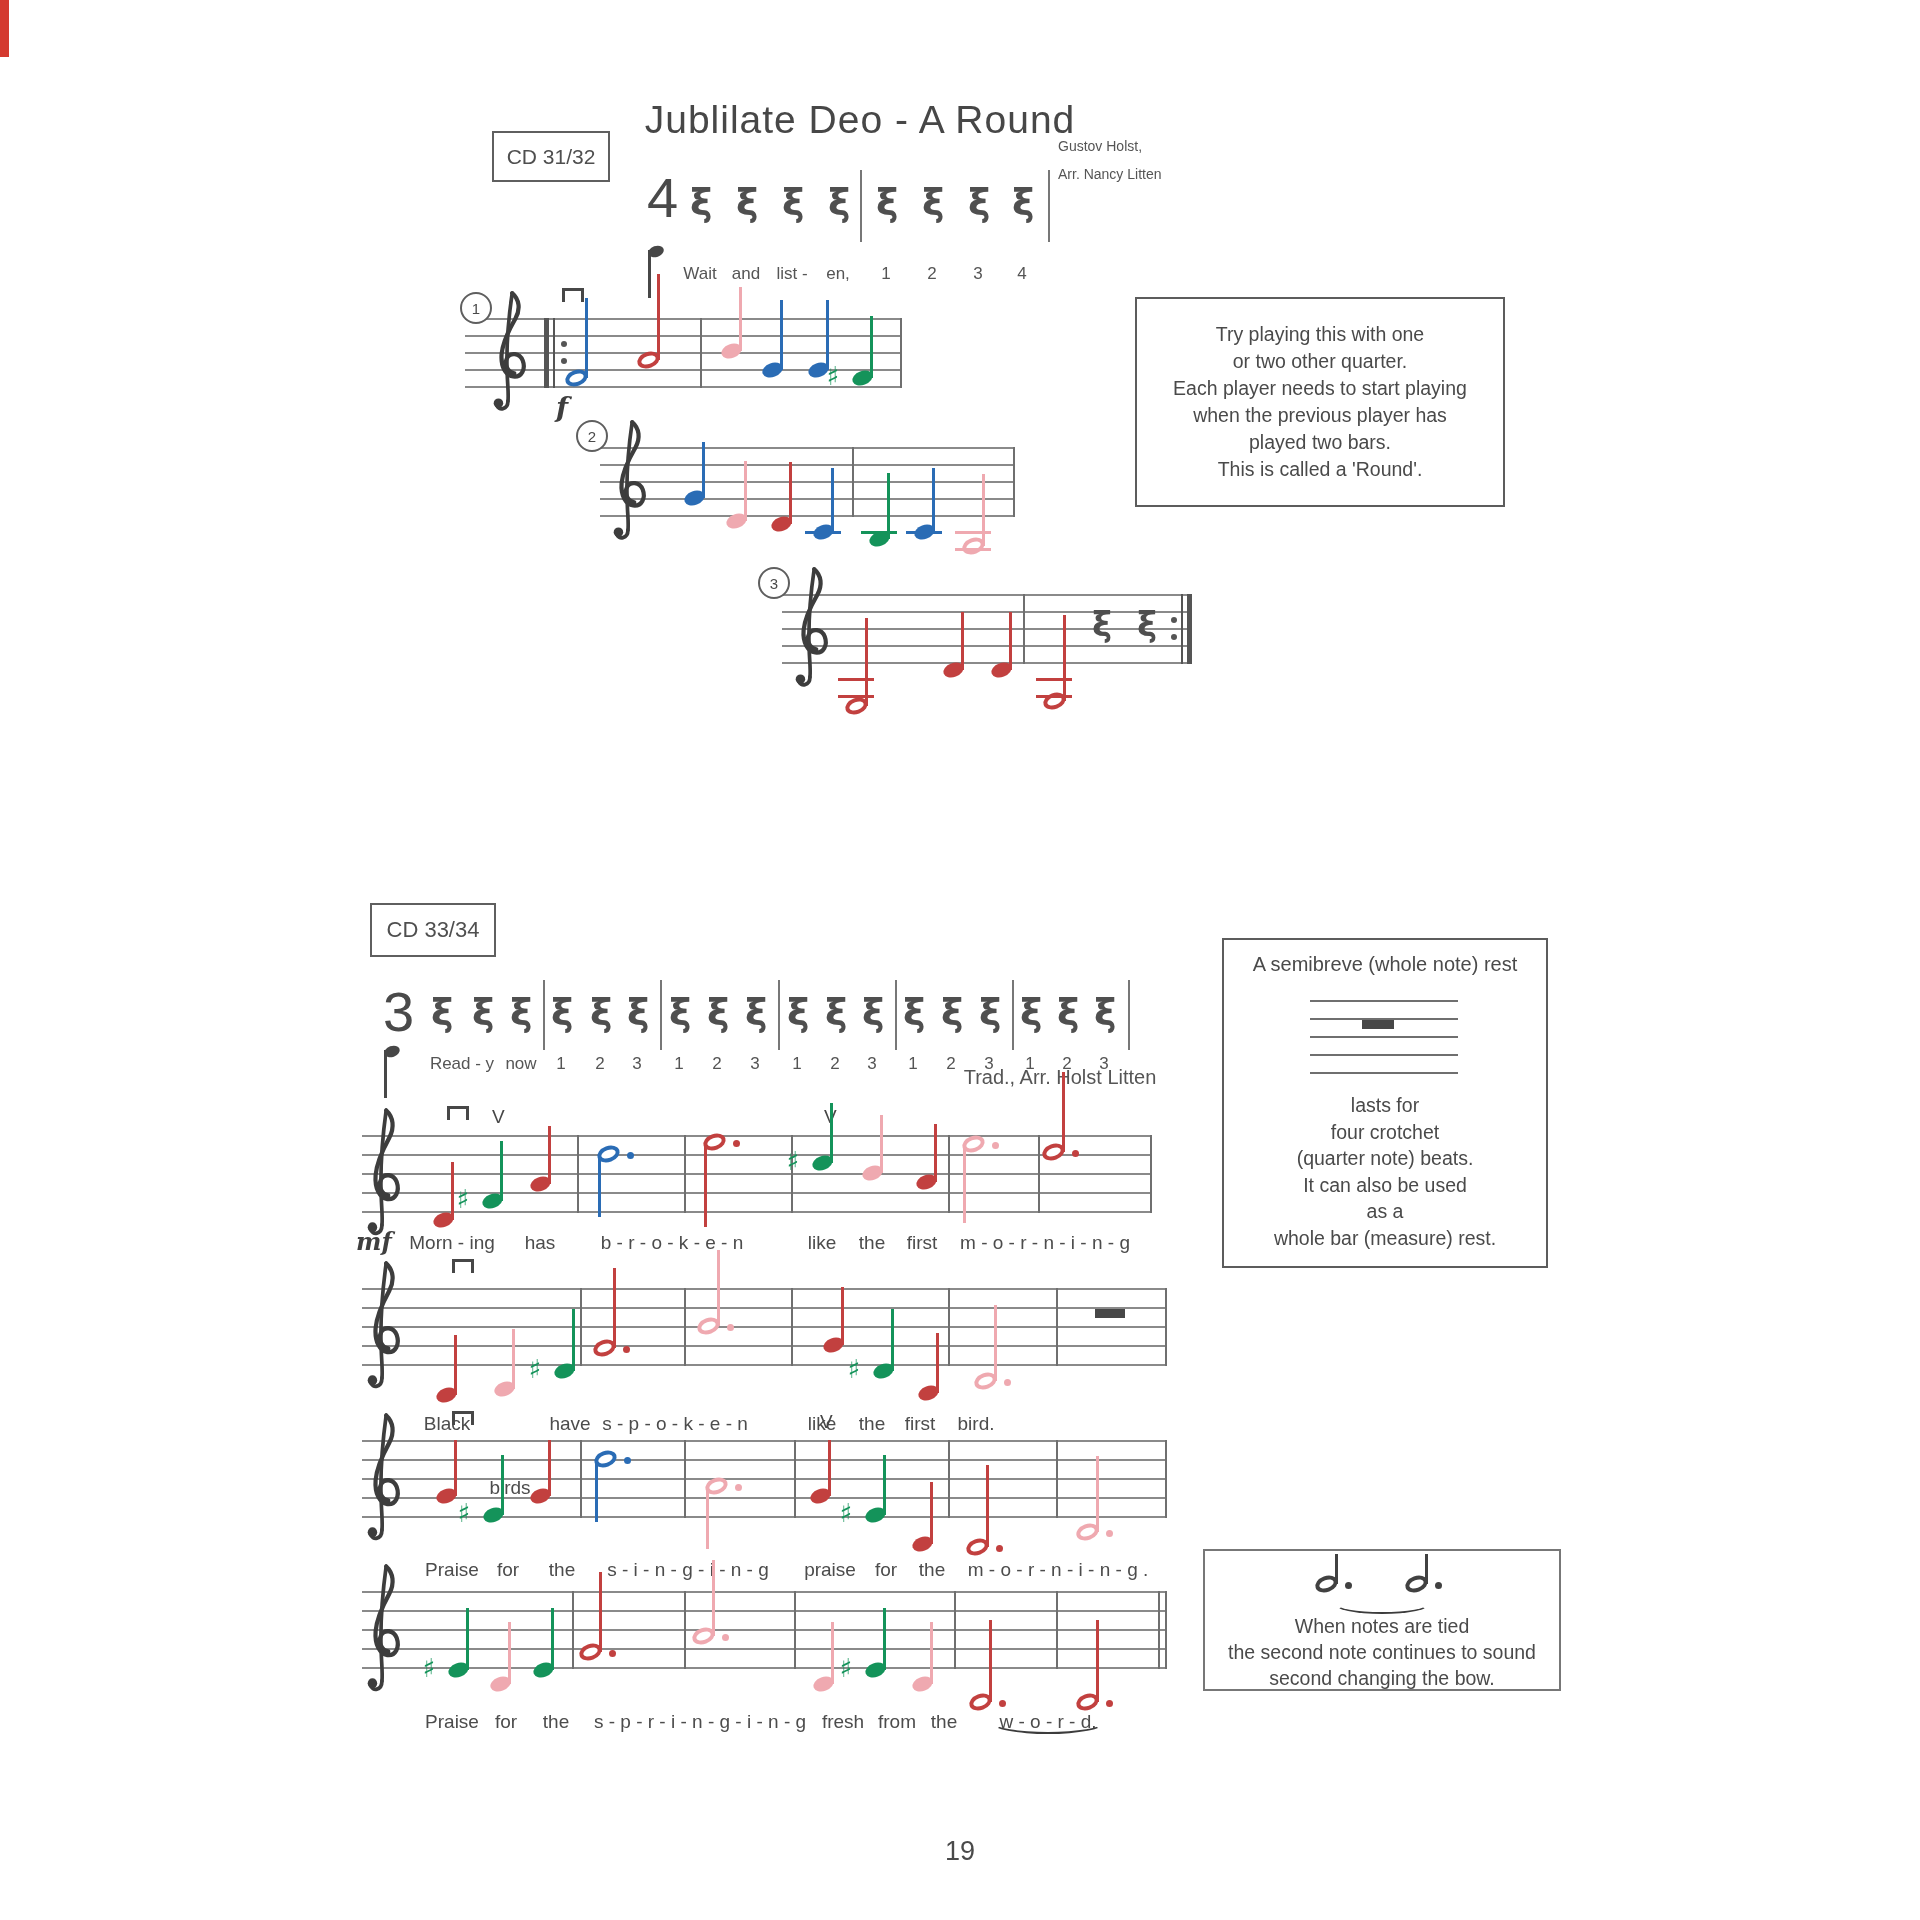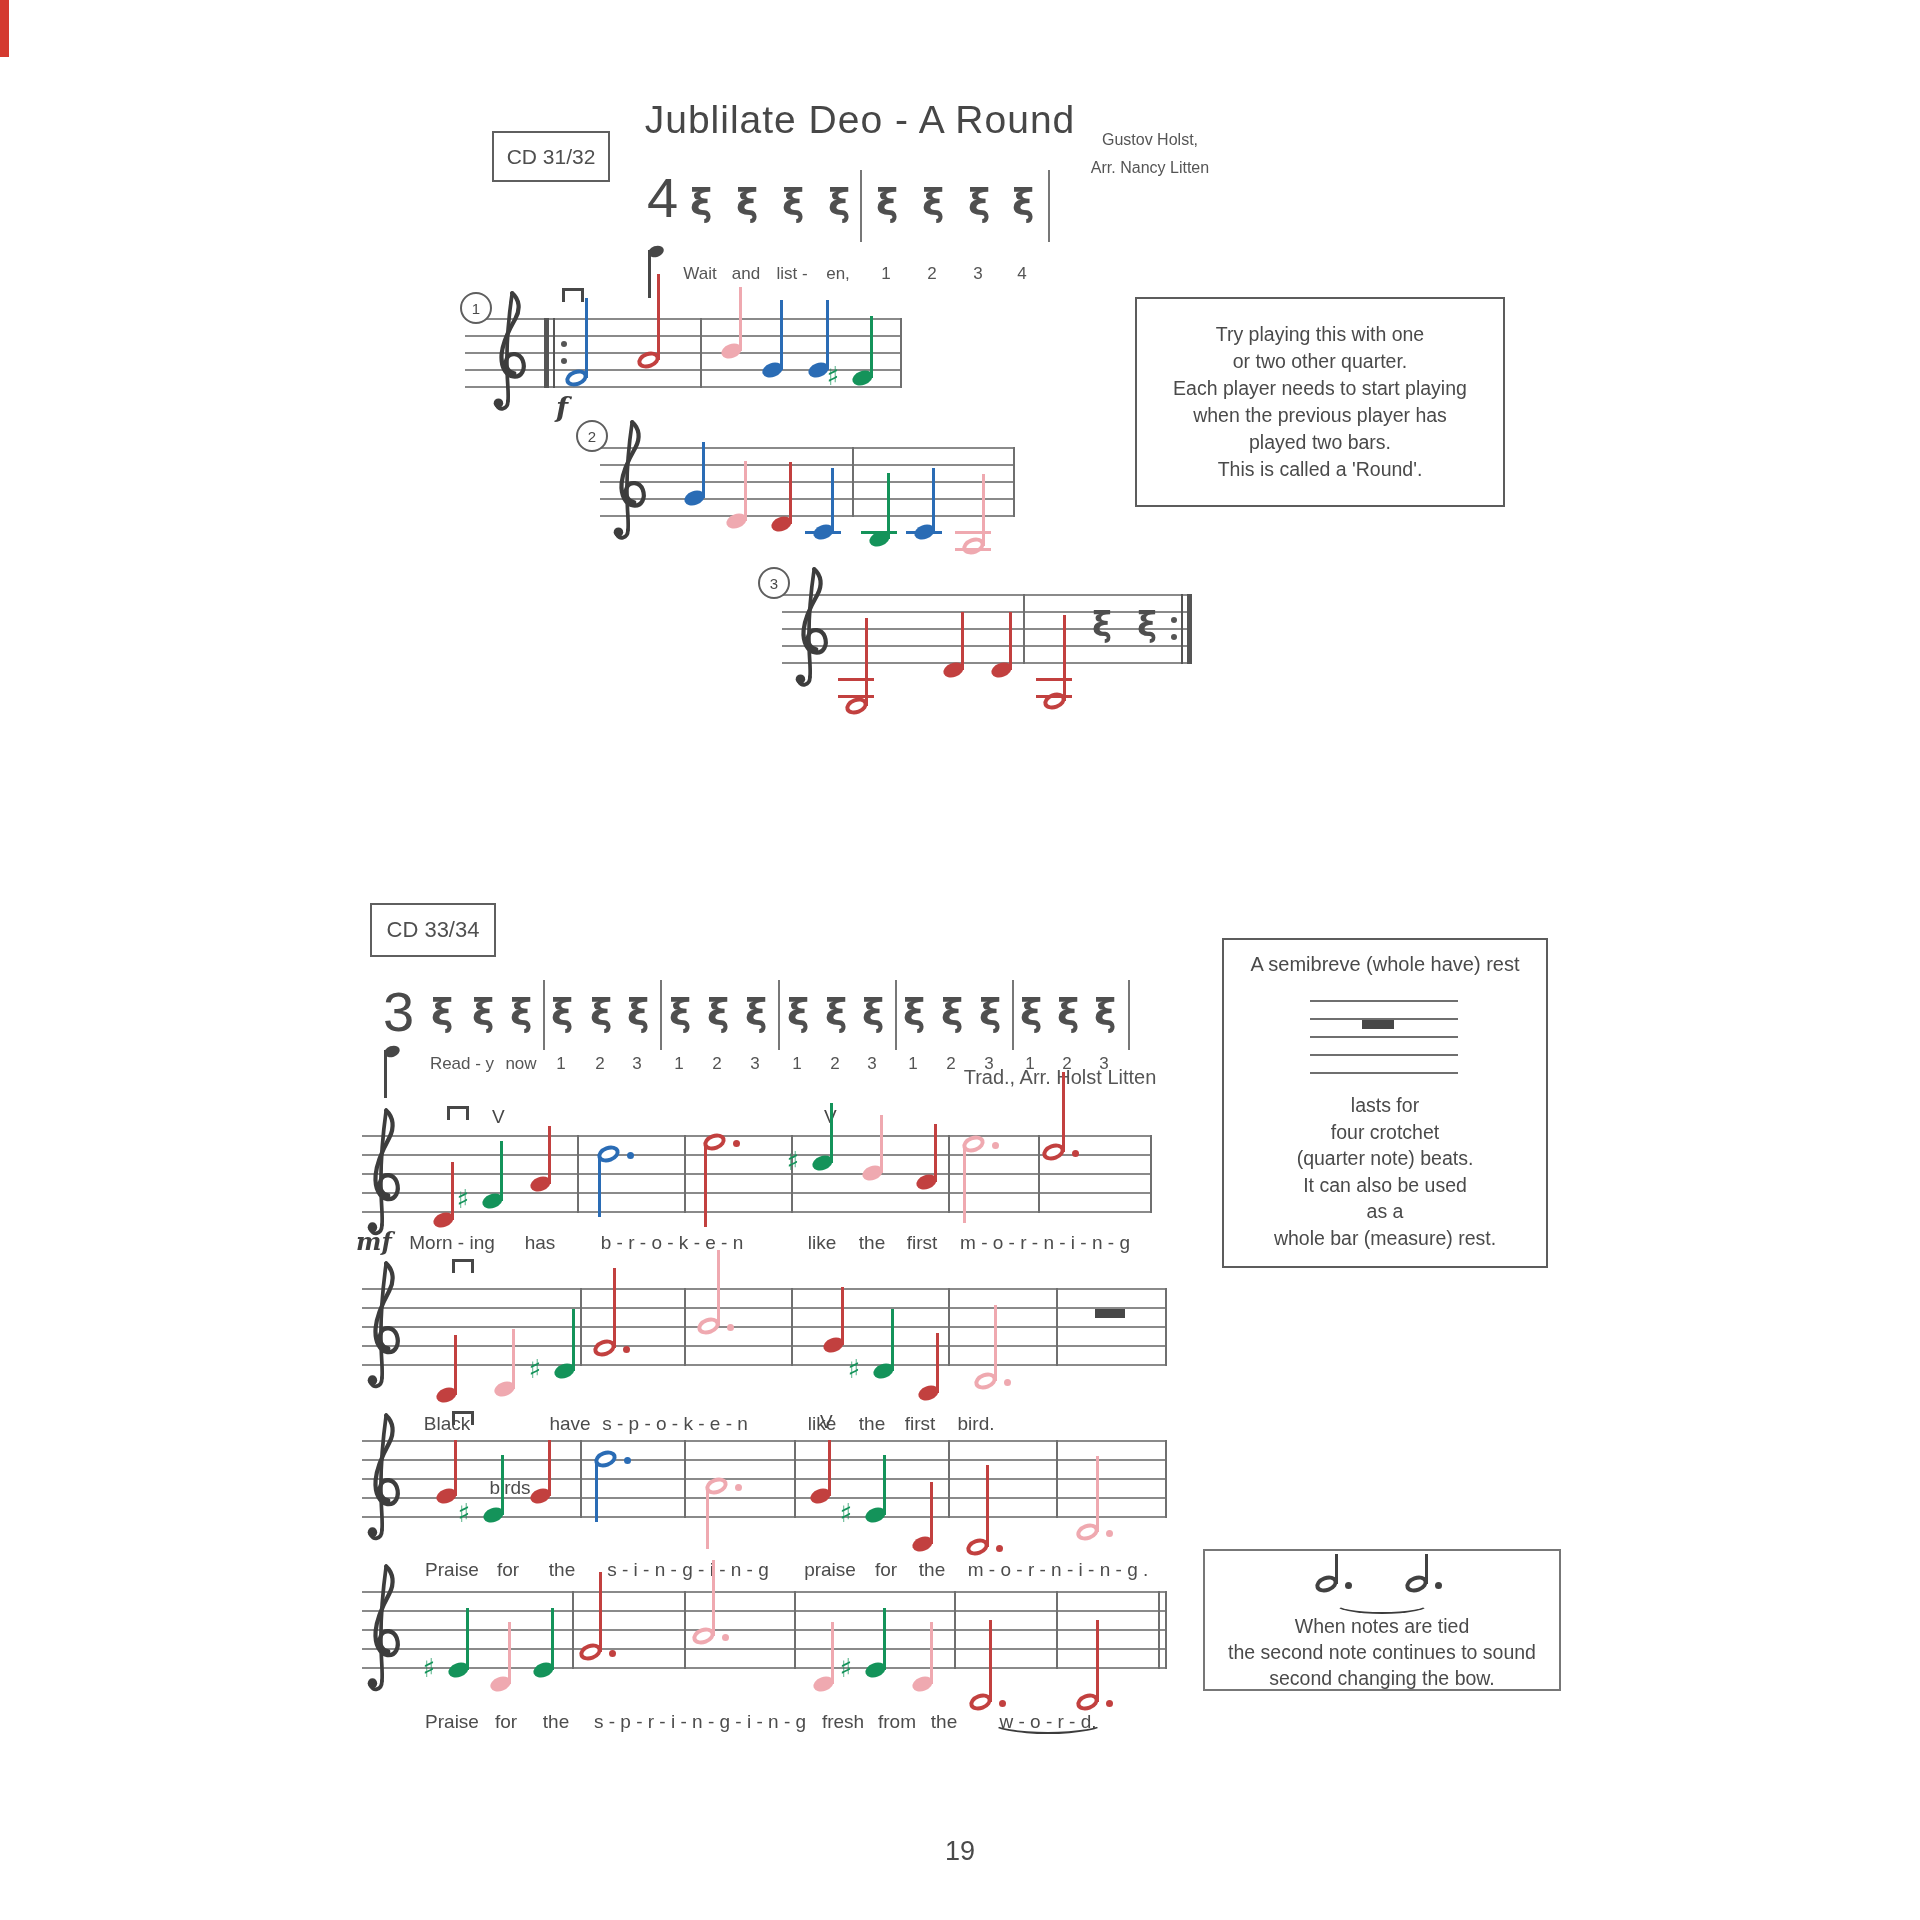--- a/index.html
+++ b/index.html
@@ -6,21 +6,21 @@
   .page{position:relative;width:1920px;height:1920px;background:#ffffff;
         font-family:"Liberation Sans",sans-serif;color:#4a4a4a;overflow:hidden;margin:0 auto}
   .abs{position:absolute}
   .cd-badge{border:2px solid #5f5f5f;display:flex;align-items:center;justify-content:center;
             font-size:21px;color:#4f4f4f;background:#fff}
   .cd1{left:492px;top:131px;width:114px;height:47px}
   .cd2{left:370px;top:903px;width:122px;height:50px;font-size:22px}
   .title{color:#474747;letter-spacing:1px;white-space:nowrap}
   .t1{left:640px;top:98px;width:440px;text-align:center;font-size:39px}
   .t2{left:575px;top:884px;width:382px;text-align:center;font-size:41px}
-  .comp{left:1058px;top:126px;width:184px;text-align:center;font-size:16px;line-height:28px;color:#555}
+  .comp{left:1058px;top:132px;width:184px;font-size:14px;line-height:28px;color:#555}
   .credit{left:950px;top:1066px;width:220px;text-align:center;font-size:20px;color:#555}
   .info{left:1135px;top:297px;width:366px;height:184px;border:2px solid #5c5c5c;
         text-align:center;font-size:19.5px;line-height:27px;padding-top:22px;box-sizing:content-box}
   .sbbox{left:1222px;top:938px;width:322px;height:326px;border:2px solid #5c5c5c;text-align:center;font-size:19.5px}
   .sbhead{margin-top:13px;font-size:20px}
   .sbspacer{height:116px}
   .sbline{line-height:26.5px}
   .tiebox{left:1203px;top:1549px;width:358px;height:142px;border:2px solid #777;
           text-align:center;font-size:19.5px;line-height:26px;padding-top:62px;box-sizing:border-box}
   .pageno{left:920px;top:1836px;width:80px;text-align:center;font-size:27px;color:#4a4a4a}
@@ -63,21 +63,21 @@
     <div>played two bars.</div>
     <div>This is called a 'Round'.</div>
   </div>
 
   <div class="abs cd-badge cd2">
     <span>CD 33/34</span>
   </div>
   <div class="abs credit">Trad., Arr. Holst Litten</div>
 
   <div class="abs sbbox">
-    <div class="sbhead">A semibreve (whole have) rest</div>
+    <div class="sbhead">A semibreve (whole note) rest</div>
     <div class="sbspacer"></div>
     <div class="sbline">lasts for</div>
     <div class="sbline">four crotchet</div>
     <div class="sbline">(quarter note) beats.</div>
     <div class="sbline">It can also be used</div>
     <div class="sbline">as a</div>
     <div class="sbline">whole bar (measure) rest.</div>
   </div>
 
   <div class="abs tiebox">

